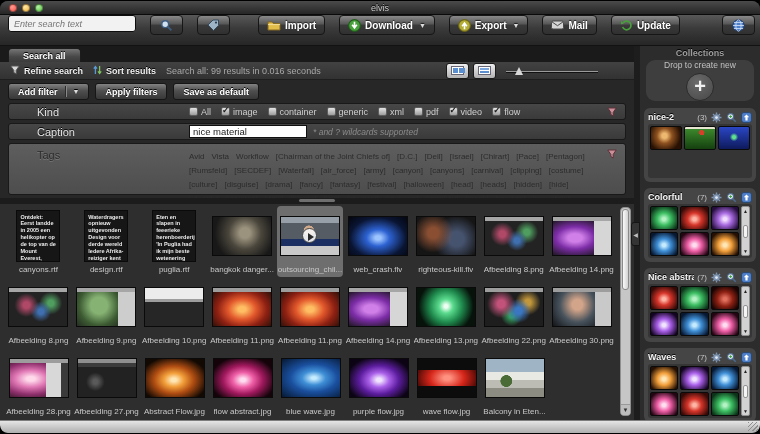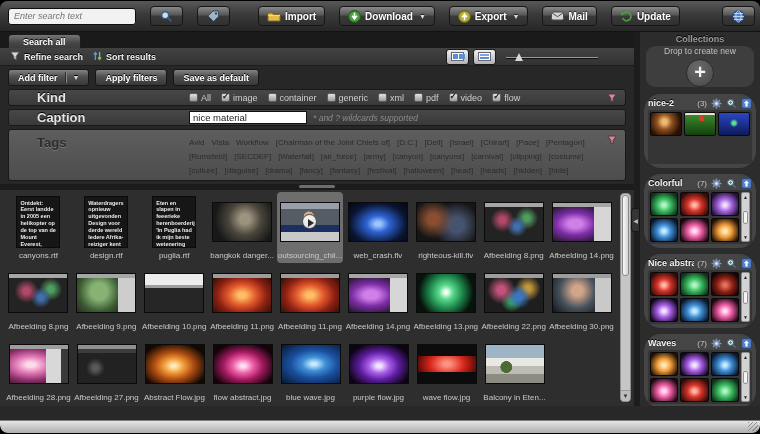--- a/index.html
+++ b/index.html
@@ -9,21 +9,21 @@
   
   .titlebar{height:14px;background:linear-gradient(#4b4b4b,#262626);border-bottom:1px solid #0a0a0a;display:flex;align-items:center;position:relative}
   .lights{position:absolute;left:9px;top:3px;display:flex;gap:5px}
   .light{width:8px;height:8px;border-radius:50%;border:1px solid rgba(0,0,0,.4)}
   .light.r{background:radial-gradient(circle at 35% 30%,#ff9a92,#f5554a)}
   .light.y{background:radial-gradient(circle at 35% 30%,#ffe9a8,#f5b43c)}
   .light.g{background:radial-gradient(circle at 35% 30%,#b8f0a8,#57c43f)}
   .title{flex:1;text-align:center;font-size:9px;color:#c9c9c9;text-shadow:0 -1px 0 #000}
 
   
-  .toolbar{height:31px;background:linear-gradient(#585858,#3a3a3a 45%,#262626);border-bottom:1px solid #121212;display:flex;align-items:center;gap:14px;padding:0 8px}
+  .toolbar{height:31px;background:linear-gradient(#585858,#3a3a3a 45%,#262626);border-bottom:1px solid #121212;display:flex;align-items:flex-start;gap:14px;padding:0 8px}
   .search-input{width:128px;height:17px;border-radius:3px;border:1px solid #0e0e0e;background:#f2f2f2;font-size:9px;font-style:italic;color:#555;padding:0 5px;font-family:"Liberation Sans",sans-serif}
   .tbtn{height:20px;border-radius:4px;background:linear-gradient(#8a8a8a,#565656 45%,#3a3a3a 50%,#303030);border:1px solid #161616;color:#fff;font-size:10px;font-weight:bold;display:flex;align-items:center;gap:4px;padding:0 8px;text-shadow:0 -1px 1px rgba(0,0,0,.7);cursor:default}
   .tbtn.ico{padding:0 9px}
   .dd{font-size:7px;color:#ddd;margin-left:2px}
   .vsep{width:1px;height:18px;background:#6e6e6e;box-shadow:-1px 0 0 #1a1a1a}
   .spacer{flex:1}
   .bic{display:flex;align-items:center}
 
   
   .main{display:flex;height:374px}
@@ -50,21 +50,21 @@
   .slider .knob{position:absolute;left:9px;top:3px;width:0;height:0;border-left:4px solid transparent;border-right:4px solid transparent;border-bottom:8px solid #d8d8d8}
 
   
   .actionrow{height:23px;display:flex;align-items:center;gap:6px;padding:0 8px;background:#272727}
   .sbtn{height:17px;border-radius:3px;background:linear-gradient(#828282,#4f4f4f 45%,#383838);border:1px solid #161616;color:#fff;font-size:9px;font-weight:bold;display:flex;align-items:center;padding:0 9px;text-shadow:0 -1px 0 #000}
   .ddsep{width:1px;height:11px;background:#2a2a2a;box-shadow:1px 0 0 #888;margin:0 5px 0 7px}
 
   
   .filters{padding:0 8px}
   .frow{border-radius:3px;border:1px solid #191919;background:linear-gradient(#474747,#3a3a3a);margin-bottom:3px;display:flex;align-items:center;padding:0 8px;height:17px}
-  .flabel{width:172px;font-size:13px;font-weight:bold;color:#e4e4e4;padding-left:20px;text-shadow:0 -1px 0 #000;flex-shrink:0}
+  .flabel{width:172px;font-size:11px;font-weight:normal;color:#e4e4e4;padding-left:20px;text-shadow:0 -1px 0 #000;flex-shrink:0}
   .opts{display:flex;align-items:center;gap:10px;font-size:9px;color:#cfcfcf}
   .cb-item{display:flex;align-items:center;gap:3px}
   .cb{width:9px;height:9px;border-radius:2px;background:linear-gradient(#e3e3e3,#9d9d9d);border:1px solid #5c5c5c;position:relative}
   .cb.checked::after{content:"✓";position:absolute;top:-3px;left:0px;font-size:9px;font-weight:bold;color:#1c1c1c}
   .funnel{margin-left:auto;display:flex;align-items:center}
   .cap-input{width:118px;height:13px;background:#fff;border:1px solid #111;font-size:9.5px;color:#222;padding:0 3px;font-family:"Liberation Sans",sans-serif}
   .hint{font-size:8.5px;font-style:italic;color:#8b8b8b;margin-left:6px}
   .frow.tags{height:52px;align-items:flex-start;background:linear-gradient(#5e5e5e,#4d4d4d);padding-top:3px}
   .frow.tags .flabel{color:#2e2e2e;text-shadow:0 1px 0 rgba(255,255,255,.18);padding-top:2px}
   .cloud{flex:1;overflow:hidden;line-height:11px;padding-top:1px}
@@ -89,21 +89,21 @@
   .play::after{content:"";position:absolute;left:5px;top:4px;border-left:6px solid #2a2a2a;border-top:4px solid transparent;border-bottom:4px solid transparent}
   .alabel{font-size:8px;color:#c9c9c9;margin-top:3px;max-width:65px;white-space:nowrap;overflow:hidden}
   .vscroll{position:absolute;right:3px;top:3px;bottom:4px;width:11px;background:#c6c6c6;border:1px solid #8f8f8f;border-radius:4px}
   .sthumb{position:absolute;left:1px;right:1px;top:1px;height:39%;background:linear-gradient(90deg,#fafafa,#d2d2d2);border:1px solid #8a8a8a;border-radius:3px}
   .sarrow{position:absolute;left:0;right:0;bottom:0;height:11px;background:#bdbdbd;border-top:1px solid #999;border-radius:0 0 3px 3px;font-size:6px;color:#333;text-align:center;line-height:11px;font-style:normal}
 
   
   .chdr{height:13px;text-align:center;font-size:9px;font-weight:bold;color:#9c9c9c;text-shadow:0 -1px 0 #000}
   .dropzone{height:50px;margin:2px 2px 7px;background:#3e3e3e;border-radius:9px;display:flex;flex-direction:column;align-items:center;justify-content:center;gap:3px;font-size:8.5px;color:#c2c2c2}
   .plus{width:28px;height:28px;border-radius:50%;background:radial-gradient(circle at 40% 32%,#6b6b6b,#474747);border:1px solid #2c2c2c;color:#f2f2f2;font-size:20px;line-height:25px;text-align:center;font-weight:bold}
-  .card{background:#454545;border-radius:17px;margin:0 0 6px;padding:2px 4px 4px;flex-shrink:0}
+  .card{background:#454545;border-radius:6px;margin:0 0 6px;padding:2px 4px 4px;flex-shrink:0}
   .card-h{display:flex;align-items:center;gap:3px;height:14px}
   .cname{font-size:9px;font-weight:bold;color:#f2f2f2;flex:1;text-shadow:0 -1px 0 #000;white-space:nowrap;overflow:hidden}
   .ccount{font-size:8px;color:#c4c4c4}
   .cicon{width:12px;height:12px;display:flex;align-items:center;justify-content:center}
   .cbody{background:#353535;border-radius:3px;padding:2px;min-height:54px;display:flex;gap:2px}
   .cthumbs{flex:1;display:grid;grid-template-columns:repeat(3,1fr);grid-auto-rows:24px;gap:2px;align-content:start}
   .cth{border-radius:2px;background:#000;border:1px solid #0a0a0a}
   .mscroll{width:9px;background:#d2d2d2;border:1px solid #909090;border-radius:2px;display:flex;flex-direction:column;align-items:center;justify-content:space-between;padding:1px 0;font-size:5px;color:#222;font-style:normal}
   .mthumb{width:5px;height:13px;background:#f4f4f4;border:1px solid #929292;border-radius:2px}
 
@@ -143,20 +143,28 @@
   [data-art="c-purple"]{background:radial-gradient(ellipse at 50% 55%,#f1e3ff 0 9%,#a95fe8 36%,#140423 82%)}
   [data-art="rembrandt"]{background:radial-gradient(circle at 45% 40%,#ecb76e 0 12%,#8e5120 36%,#281103 76%)}
   [data-art="hil"]{background:radial-gradient(circle at 56% 26%,#d6402a 0 11%,transparent 12%),linear-gradient(180deg,#e8e4d2 0 10%,transparent 10%),linear-gradient(#3f8f2f,#15400f)}
   [data-art="bluefig"]{background:radial-gradient(circle at 50% 46%,#5fe08e 0 8%,transparent 22%),linear-gradient(#2a46c4,#0e1a5c)}
 </style>
 </head>
 <body>
 
 <div id="window">
 
+  <div class="titlebar">
+    <span class="lights">
+      <span class="light r"></span>
+      <span class="light y"></span>
+      <span class="light g"></span>
+    </span>
+    <span class="title">elvis</span>
+  </div>
 
   <div class="toolbar">
     <input class="search-input" placeholder="Enter search text" style="">
     <button class="tbtn ico">
         <span class="bic">
           <svg width="13" height="13" viewBox="0 0 13 13">
             <circle cx="5.2" cy="5.2" r="3.4" fill="#cfe0ee" stroke="#3d5d80" stroke-width="1.4"></circle>
             <line x1="8" y1="8" x2="11.4" y2="11.4" stroke="#3d5d80" stroke-width="1.8"></line>
           </svg>
         </span>
@@ -261,20 +269,21 @@
               </svg></span>
             <span>Refine search</span>
           </span>
         <span class="rb-item">
             <span><svg width="9" height="10" viewBox="0 0 9 10">
                 <path d="M2.4 9 V2 M0.8 3.6 L2.4 1.6 L4 3.6" stroke="#5b9bd5" stroke-width="1.3" fill="none"></path>
                 <path d="M6.6 1 V8 M5 6.4 L6.6 8.4 L8.2 6.4" stroke="#7fc25f" stroke-width="1.3" fill="none"></path>
               </svg></span>
             <span>Sort results</span>
           </span>
+        <span class="status">Search all: 99 results in 0.016 seconds</span>
         <span class="rb-right">
           <button class="vbtn">
               <span class="vic-grid">
                 <i></i>
                 <i></i>
               </span>
             </button>
           <button class="vbtn">
               <span class="vic-list">
                 <i></i>

